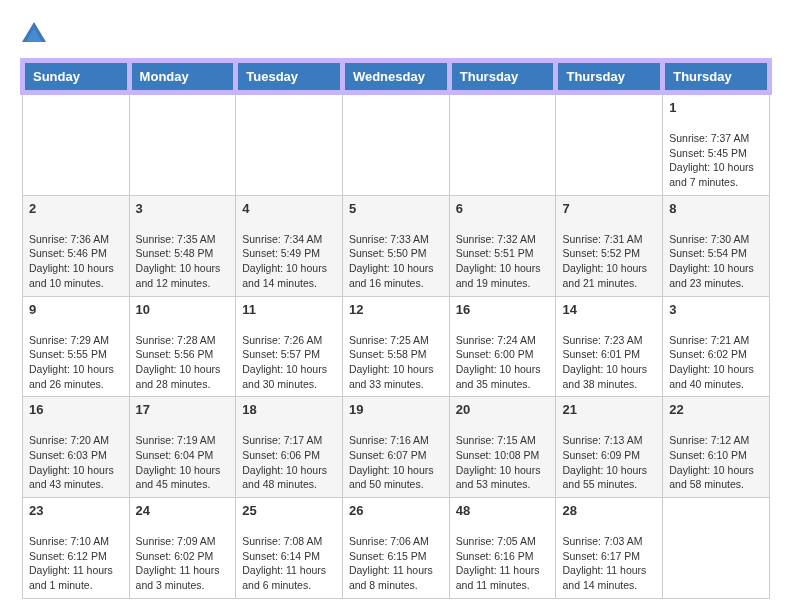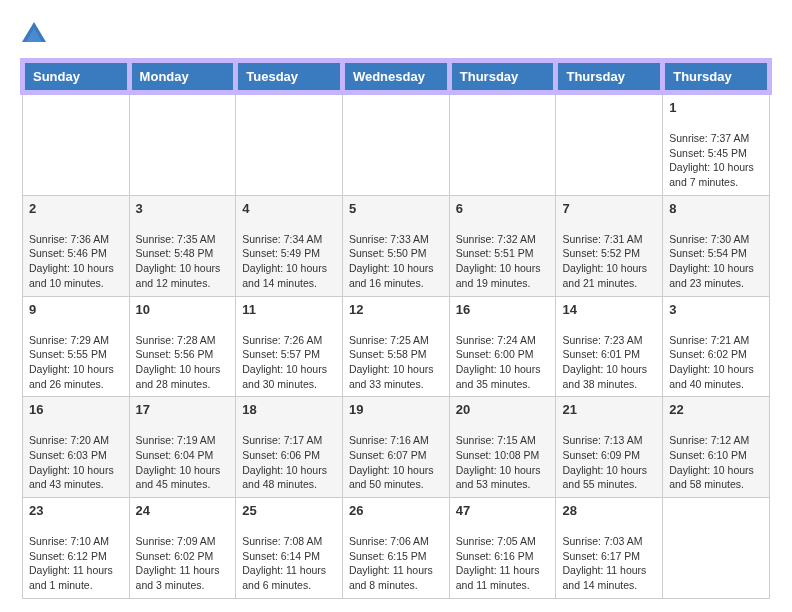--- a/index.html
+++ b/index.html
@@ -292,21 +292,21 @@
 Sunset: 6:14 PM
 Daylight: 11 hours and 6 minutes.</div>
         </td>
         <td>
           <span class="day-number">26</span>
           <div class="day-info">Sunrise: 7:06 AM
 Sunset: 6:15 PM
 Daylight: 11 hours and 8 minutes.</div>
         </td>
         <td>
-          <span class="day-number">47</span>
+          <span class="day-number">48</span>
           <div class="day-info">Sunrise: 7:05 AM
 Sunset: 6:16 PM
 Daylight: 11 hours and 11 minutes.</div>
         </td>
         <td>
           <span class="day-number">28</span>
           <div class="day-info">Sunrise: 7:03 AM
 Sunset: 6:17 PM
 Daylight: 11 hours and 14 minutes.</div>
         </td>

